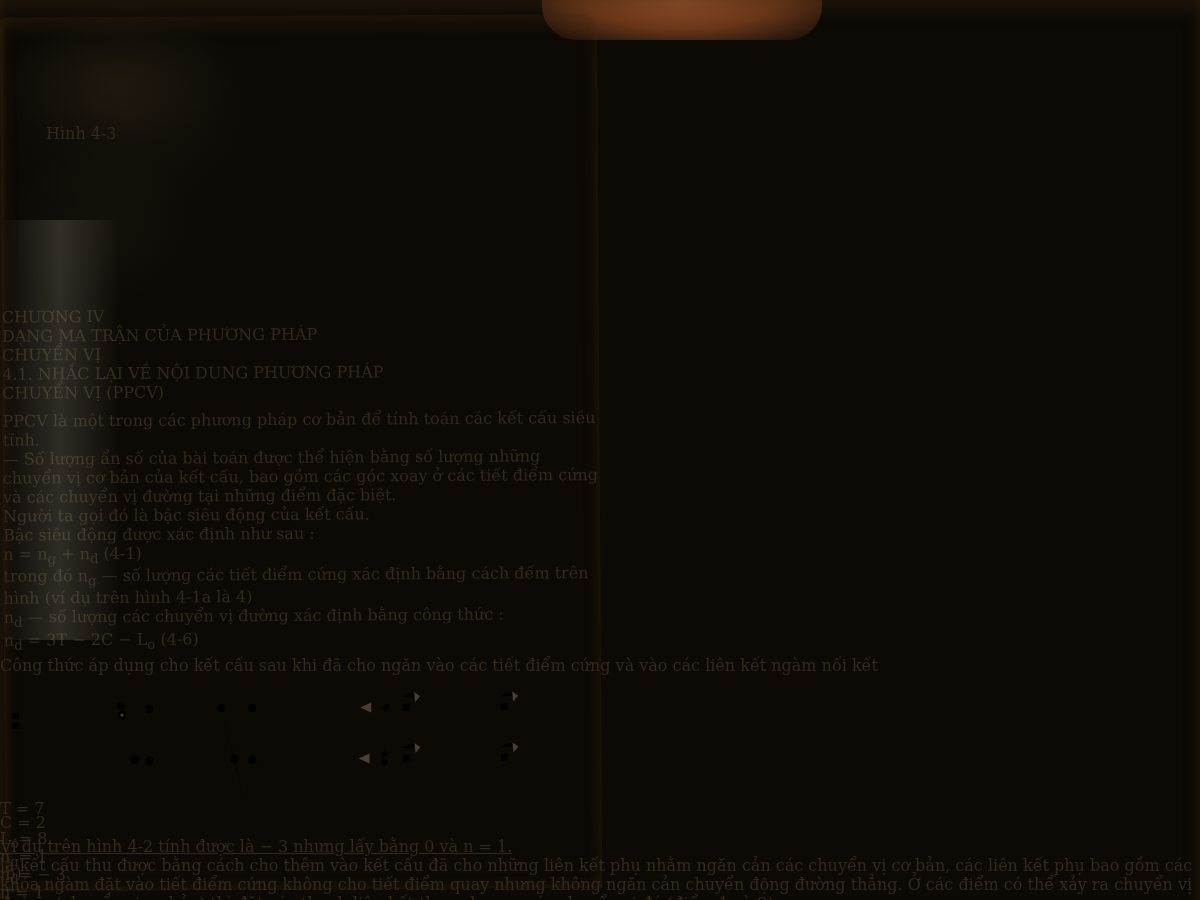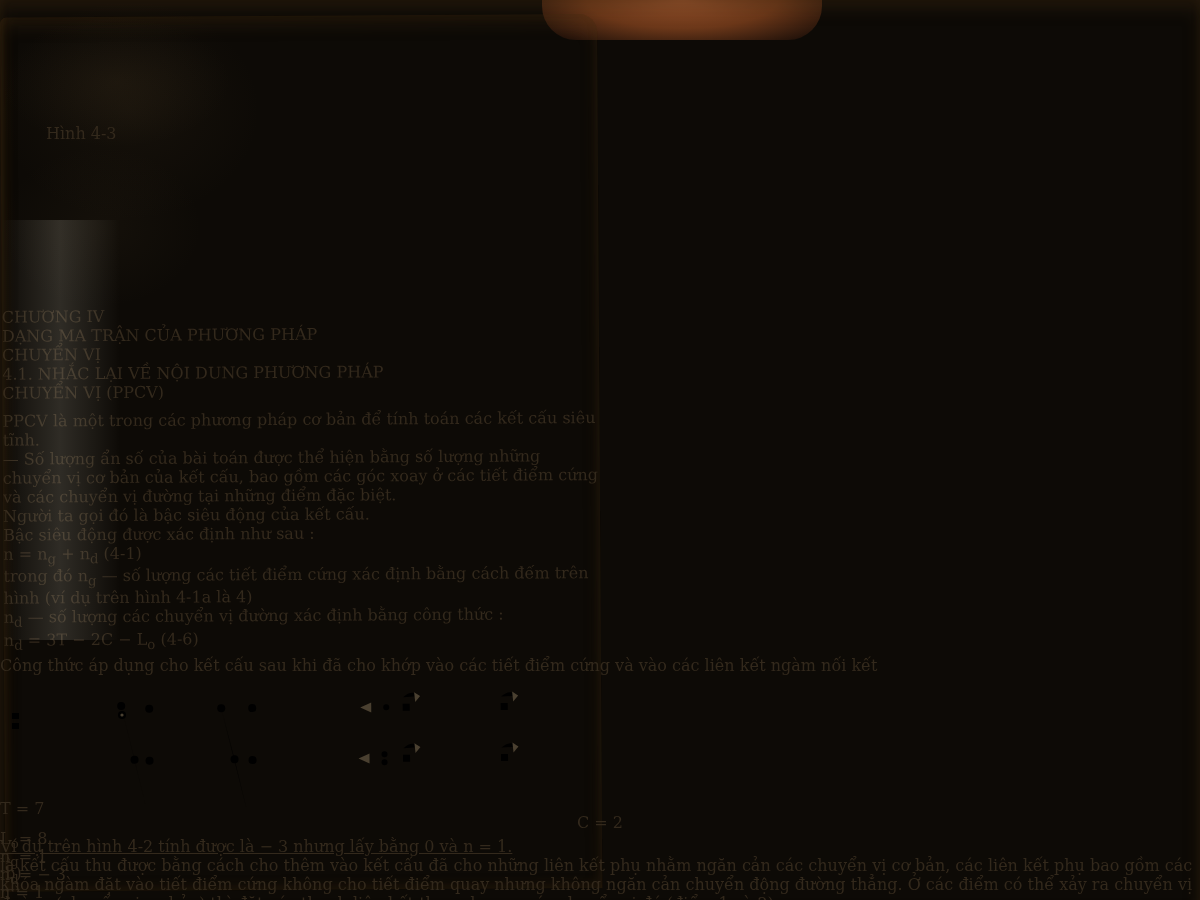--- a/index.html
+++ b/index.html
@@ -216,21 +216,21 @@
     </div>
 
   </div>
 
   <div class="page page-right">
     <div class="paper-noise"></div>
     <div class="stain" style="left:20px;top:560px;width:260px;height:220px;background:radial-gradient(closest-side, rgba(112,88,52,.09), transparent);"></div>
     <div class="stain" style="left:70px;top:60px;width:120px;height:420px;background:linear-gradient(90deg, transparent, rgba(255,250,230,.14), transparent);"></div>
 
     <div class="content rp-content">
-      <div class="body-p ind-md" style="margin-top:16px;">Công thức áp dụng cho kết cấu sau khi đã cho khớp vào các tiết điểm cứng và vào các liên kết ngàm nối kết</div>
+      <div class="body-p ind-md" style="margin-top:16px;">Công thức áp dụng cho kết cấu sau khi đã cho ngăn vào các tiết điểm cứng và vào các liên kết ngàm nối kết</div>
 
       <div class="figrow">
 
         <div class="fig42" style="height:152px;">
           <svg class="draw" width="258" height="120" viewBox="0 0 258 120">
             <defs>
               <g id="gnd2">
                 <line class="st-thin" x1="-16" y1="0" x2="16" y2="0"></line>
                 <line class="st-thin" x1="-13" y1="0" x2="-18" y2="8"></line>
                 <line class="st-thin" x1="-5" y1="0" x2="-10" y2="8"></line>
@@ -245,21 +245,21 @@
             <line class="st" x1="69" y1="43" x2="69" y2="104"></line>
             <use href="#gnd2" x="69" y="106"></use>
             <circle class="st-thin" cx="122" cy="40" r="4"></circle>
             <circle cx="122" cy="40" r="1.6" fill="#4a4030"></circle>
             <line class="st-thin" x1="126" y1="36" x2="132" y2="30"></line>
             <line class="st-thin" x1="127" y1="40" x2="134" y2="40"></line>
             <line class="st-thin" x1="126" y1="44" x2="132" y2="50"></line>
           </svg>
           <div class="annot" style="left:134px;top:0;">
             <div style="height:14px;">T = 7</div>
-            <div style="height:16px;text-align:center;">C = 2</div>
+            <div style="height:16px;">C = 2</div>
             <div style="height:18px;">L<sub>o</sub>= 8</div>
             <div style="height:18px;">n<sub>g</sub>= 1</div>
             <div style="height:18px;">n<sub>d</sub>= − 3</div>
             <div>n = 1</div>
           </div>
           <div class="annot" style="left:196px;top:78px;transform:rotate(-6deg);">Lấy= 0</div>
           <div class="fig-caption cap42" style="position:absolute;left:46px;top:124px;">Hình 4-3</div>
         </div>
 
         <div class="sidecol">

